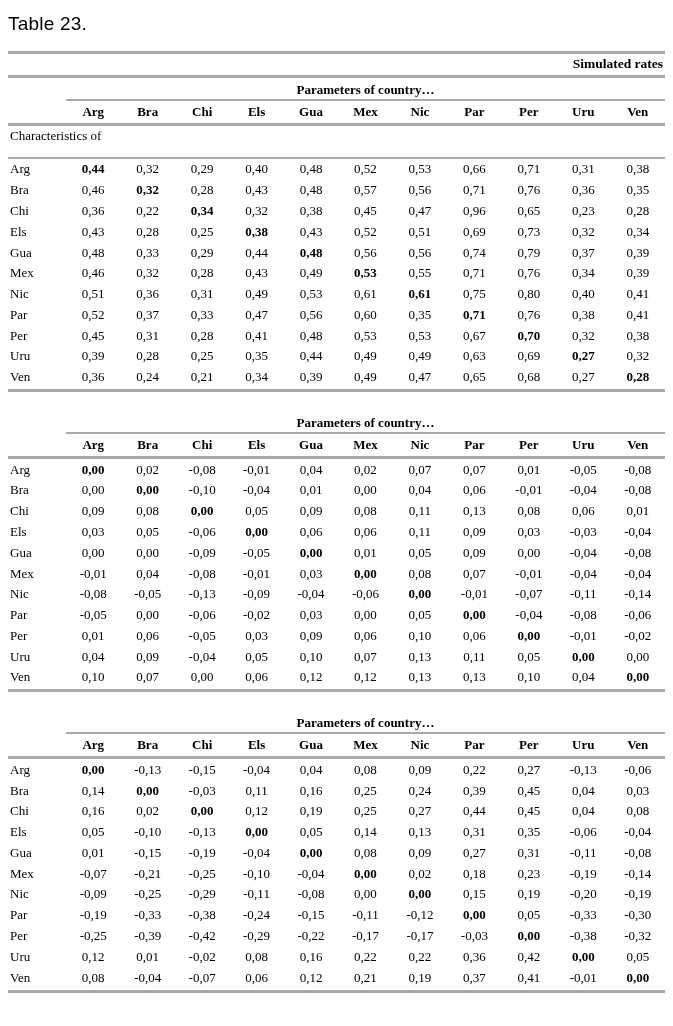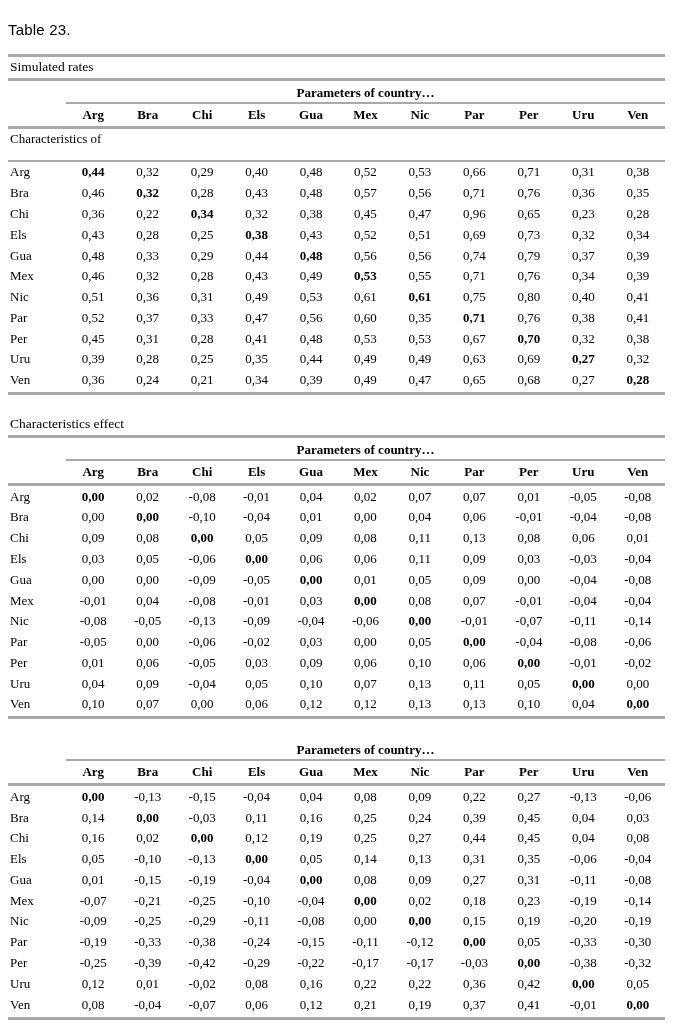--- a/index.html
+++ b/index.html
@@ -9,33 +9,34 @@
     width: 673px; height: 1026px;
     background: var(--bg);
     color: var(--ink);
     font-family: "Liberation Serif", serif;
   }
   .page { padding: 5px 8px 0 8px; }
 
   .title-row {
     display: flex;
     font-family: "Liberation Sans", sans-serif;
-    font-size: 15px;
-    margin: 16px 0 16px 0;
+    font-size: 19px;
+    margin: 8px 0 16px 0;
     letter-spacing: 0.2px;
   }
   .title-label { flex: 0 0 142px; }
   .title-text  { flex: 1 1 auto; }
 
   .tbl { margin-bottom: 19px; }
   .section-label {
-    font-weight: normal;
+    font-weight: bold;
     font-size: 13.5px;
     padding: 2px 2px 3px 2px;
     border-bottom: 3px solid var(--rule);
+    text-align: right;
   }
   .section-label.first { border-top: 3px solid var(--rule); }
 
   table {
     width: 100%;
     border-collapse: collapse;
     table-layout: fixed;
     font-size: 13px;
   }
   col.stub { width: 58px; }
@@ -270,21 +271,20 @@
               <td>0,47</td>
               <td>0,65</td>
               <td>0,68</td>
               <td>0,27</td>
               <td class="diag">0,28</td>
             </tr>
           </tbody>
         </table>
       </div>
       <div class="tbl">
-        <div class="section-label">Characteristics effect</div>
         <table>
           <colgroup>
             <col class="stub">
             <col>
             <col>
             <col>
             <col>
             <col>
             <col>
             <col>

